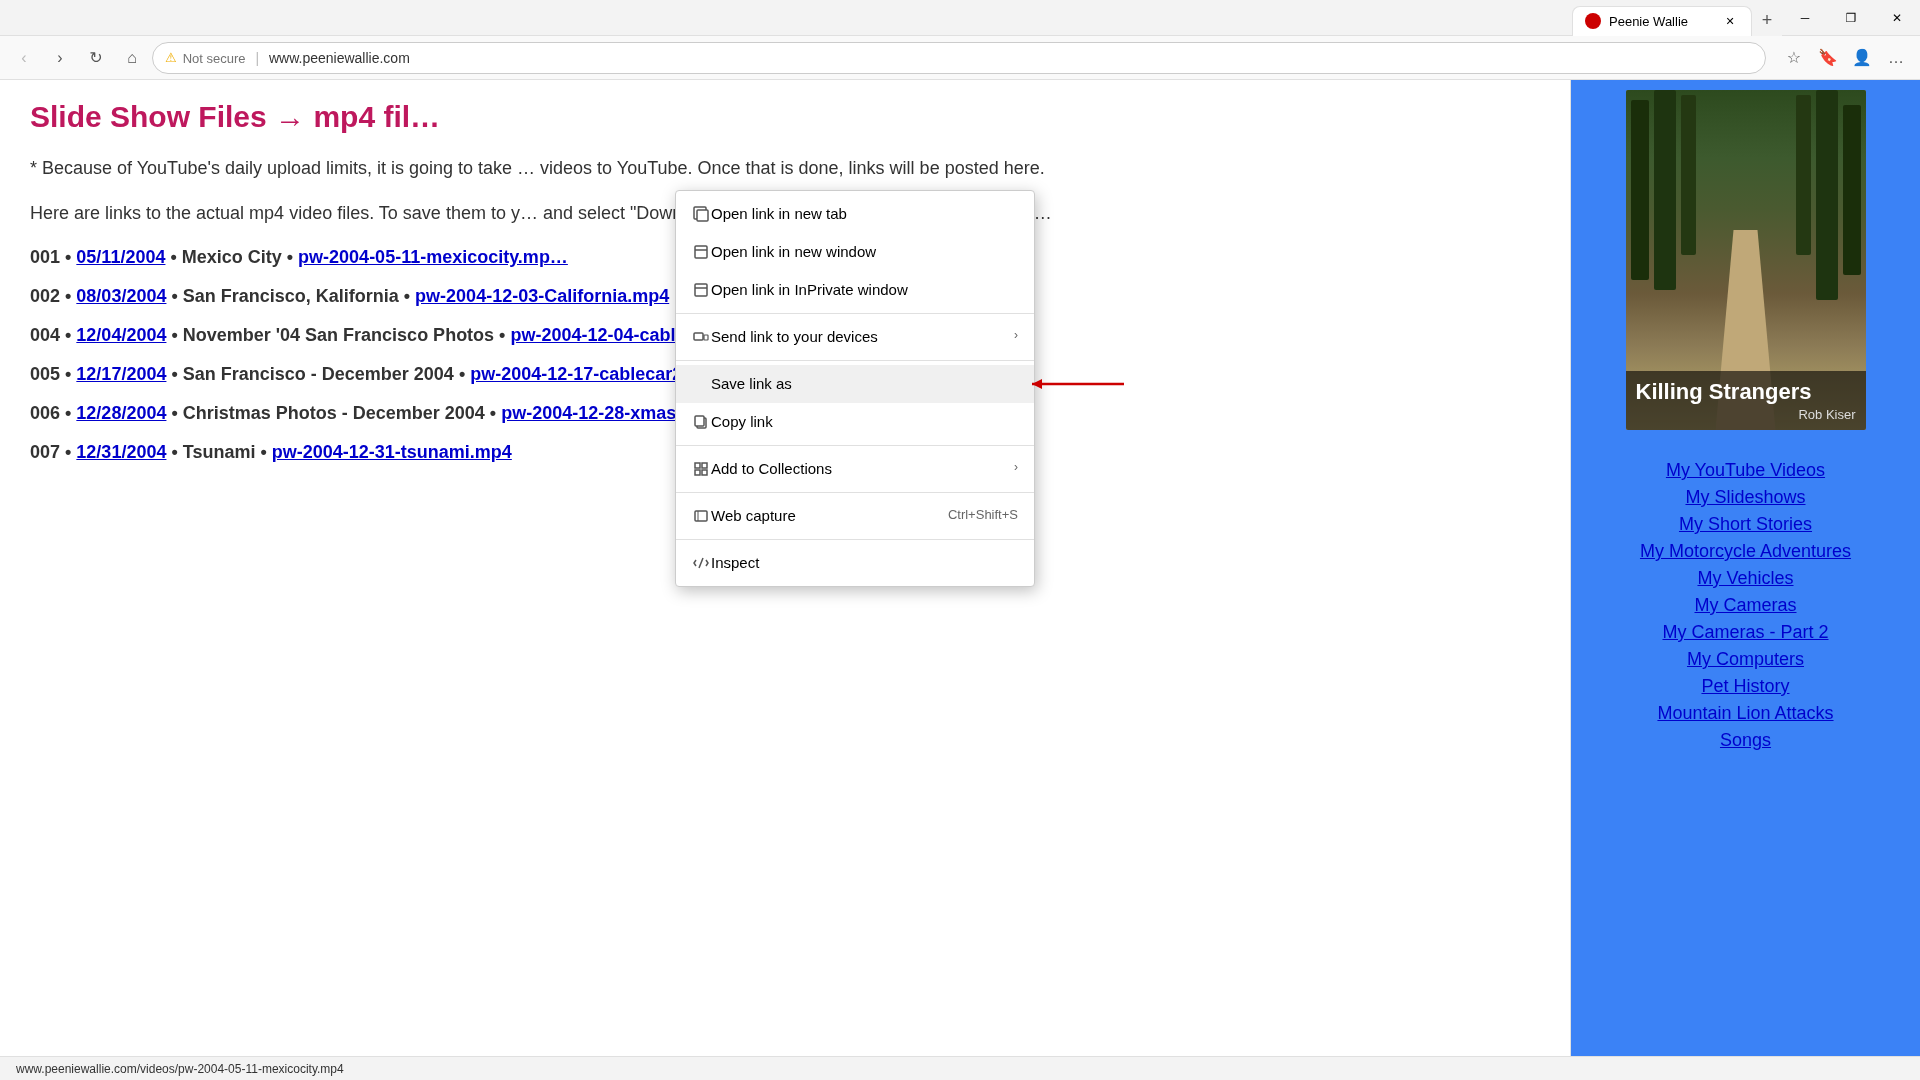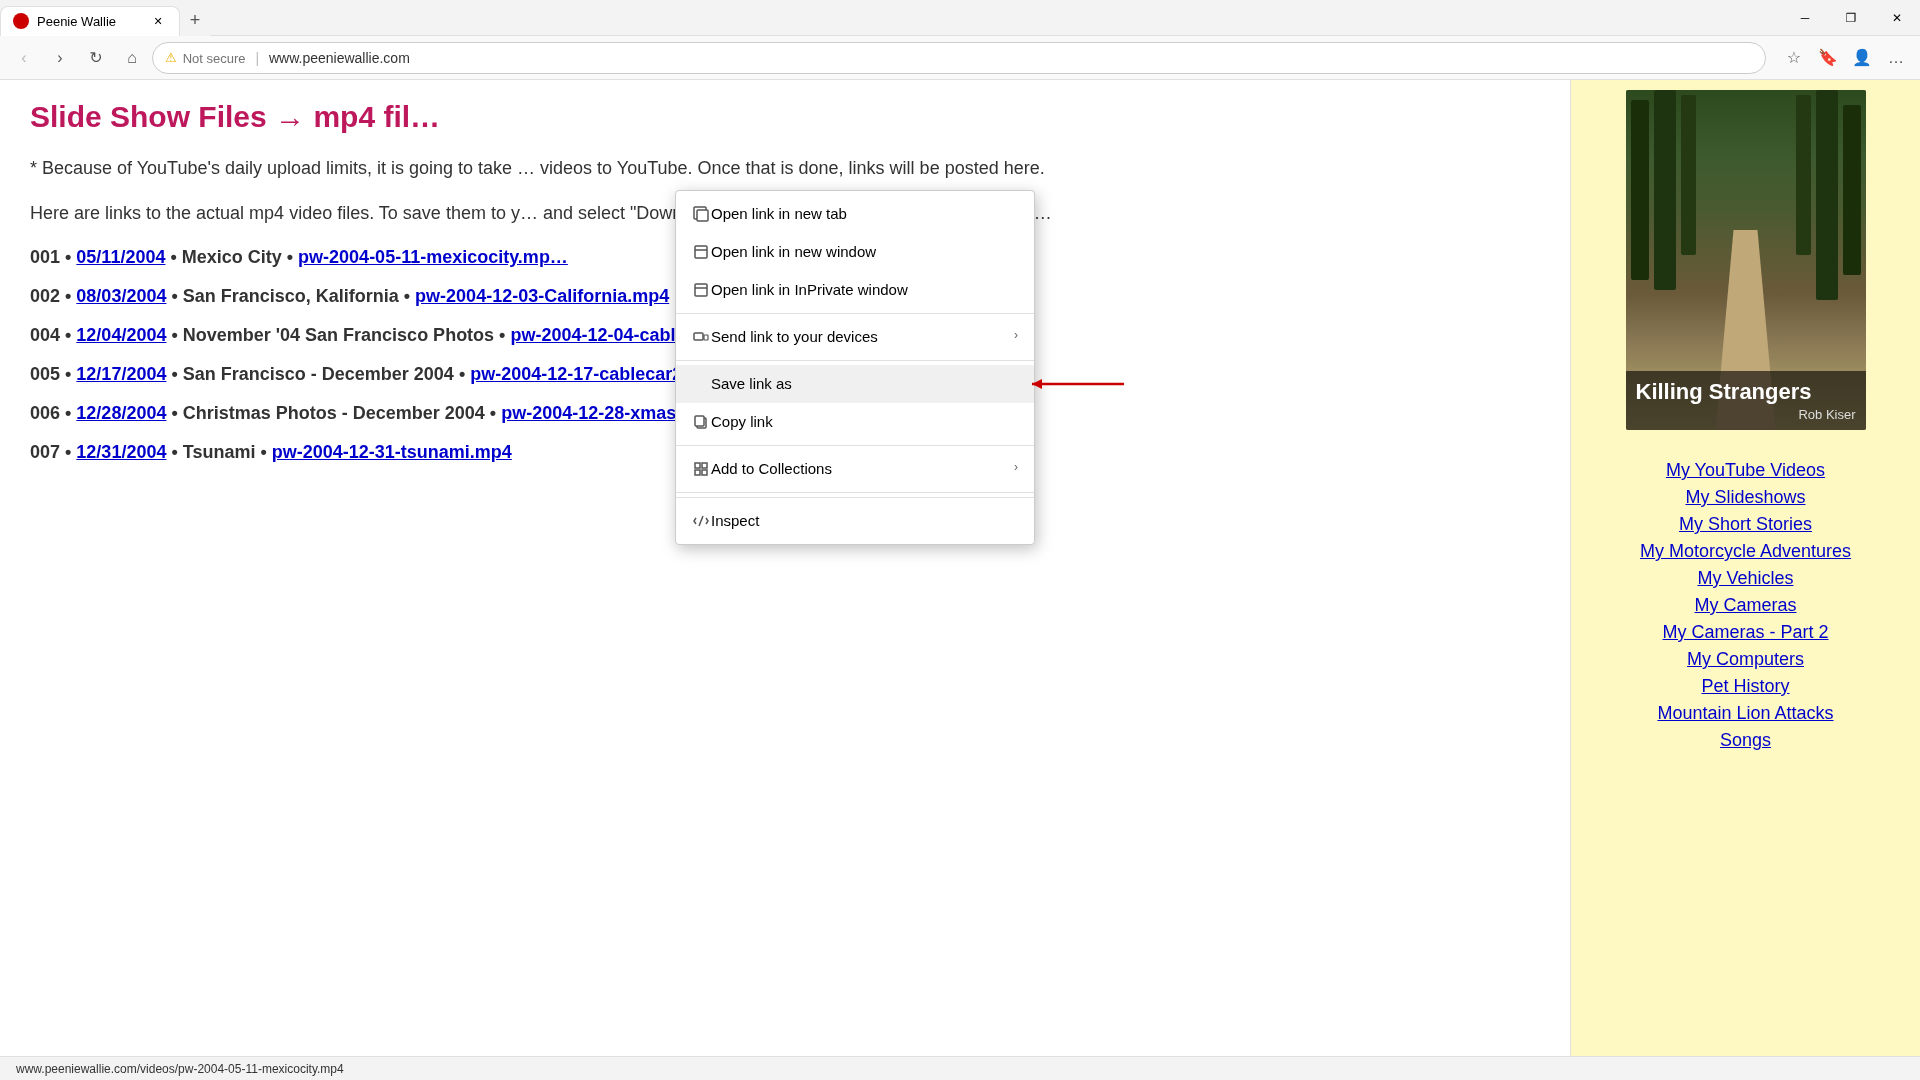--- a/index.html
+++ b/index.html
@@ -20,20 +20,21 @@
       background: #f3f3f3;
       display: flex;
       align-items: center;
       padding: 0 0 0 0;
       border-bottom: 1px solid #e0e0e0;
     }
     .title-bar-left {
       display: flex;
       align-items: center;
       flex: 1;
+      justify-content: flex-end;
     }
     .window-controls {
       display: flex;
       align-items: center;
       margin-left: auto;
       gap: 0;
     }
     .win-btn {
       width: 46px;
       height: 36px;
@@ -164,21 +165,21 @@
 
     .page-list-item {
       margin-bottom: 12px;
       line-height: 1.5;
       font-weight: bold;
     }
 
     
     .sidebar {
       width: 350px;
-      background: #fef9c3;
+      background: #3b82f6;
       border-left: 1px solid #e0e0e0;
       display: flex;
       flex-direction: column;
       align-items: center;
       padding: 10px 20px;
     }
 
     .sidebar-image {
       width: 240px;
       height: 340px;
@@ -482,20 +483,30 @@
               <rect x="2" y="9" width="5" height="5" fill="none" stroke="#555" stroke-width="1.5"></rect>
               <rect x="9" y="9" width="5" height="5" fill="none" stroke="#555" stroke-width="1.5"></rect>
             </svg>
         </div>
         <span class="context-menu-label">Add to Collections</span>
         <span class="context-menu-arrow">›</span>
       </div>
 
       <div class="context-menu-divider"></div>
 
+      <div class="context-menu-item">
+        <div class="context-menu-icon">
+          <svg width="16" height="16" viewBox="0 0 16 16">
+              <rect x="2" y="3" width="12" height="10" fill="none" stroke="#555" stroke-width="1.5" rx="1"></rect>
+              <line x1="5" y1="3" x2="5" y2="13" stroke="#555" stroke-width="1"></line>
+            </svg>
+        </div>
+        <span class="context-menu-label">Web capture</span>
+        <span class="context-menu-shortcut">Ctrl+Shift+S</span>
+      </div>
 
       <div class="context-menu-divider"></div>
 
       <div class="context-menu-item">
         <div class="context-menu-icon">
           <svg width="16" height="16" viewBox="0 0 16 16">
               <polyline points="3,5 1,8 3,11" fill="none" stroke="#555" stroke-width="1.5"></polyline>
               <polyline points="13,5 15,8 13,11" fill="none" stroke="#555" stroke-width="1.5"></polyline>
               <line x1="6" y1="13" x2="10" y2="3" stroke="#555" stroke-width="1.5"></line>
             </svg>

